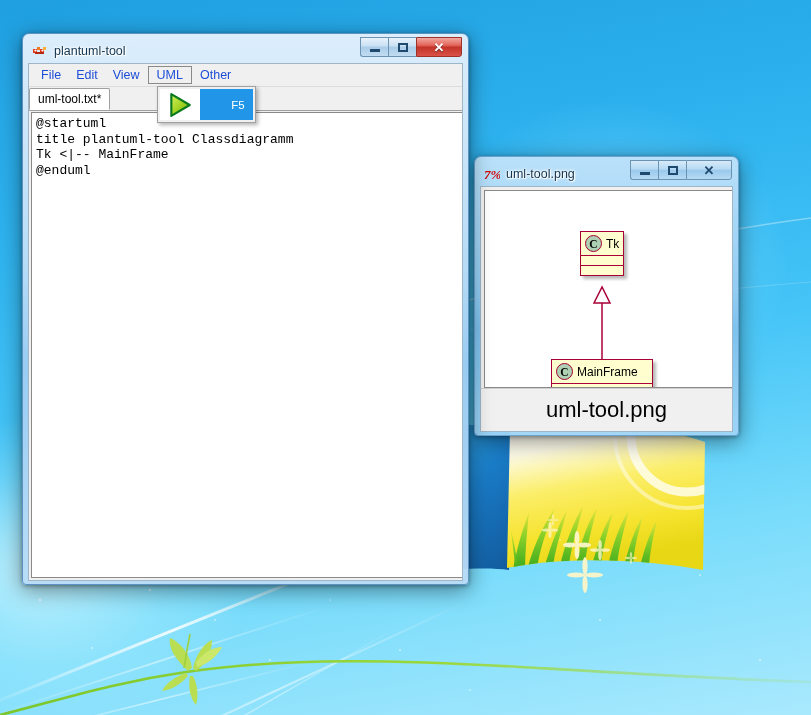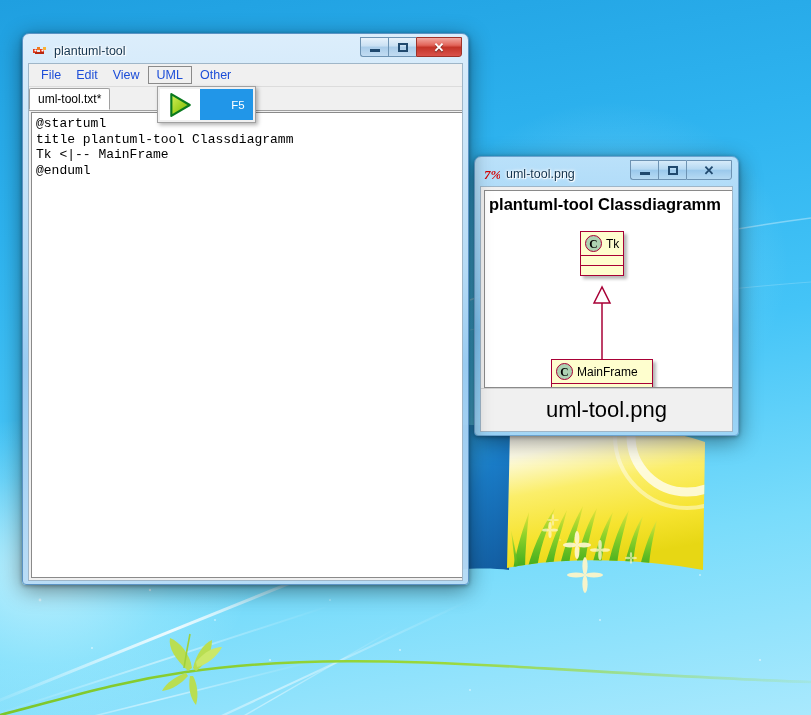--- a/index.html
+++ b/index.html
@@ -430,21 +430,20 @@
             <div class="gl-max"></div>
           </div>
         <div class="wbtn close">
             <span class="gl-close">✕</span>
           </div>
       </div>
     </div>
 
     <div class="win-body" id="png-body">
       <div id="canvas-area">
-        <div id="diagram-title">plantuml-tool Classdiagramm</div>
 
         <svg style="position:absolute;left:0;top:0;width:251px;height:198px">
           <line x1="117" y1="168" x2="117" y2="112" stroke="#A80036" stroke-width="1.5"></line>
           <polygon points="117,96 109,112 125,112" fill="#ffffff" stroke="#A80036" stroke-width="1.5"></polygon>
         </svg>
 
         <div class="uml-class" style="left:95px; top:40px; width:44px;">
           <div class="uml-head">
             <span class="uml-cmark">C</span>
             <span class="uml-name">Tk</span>

